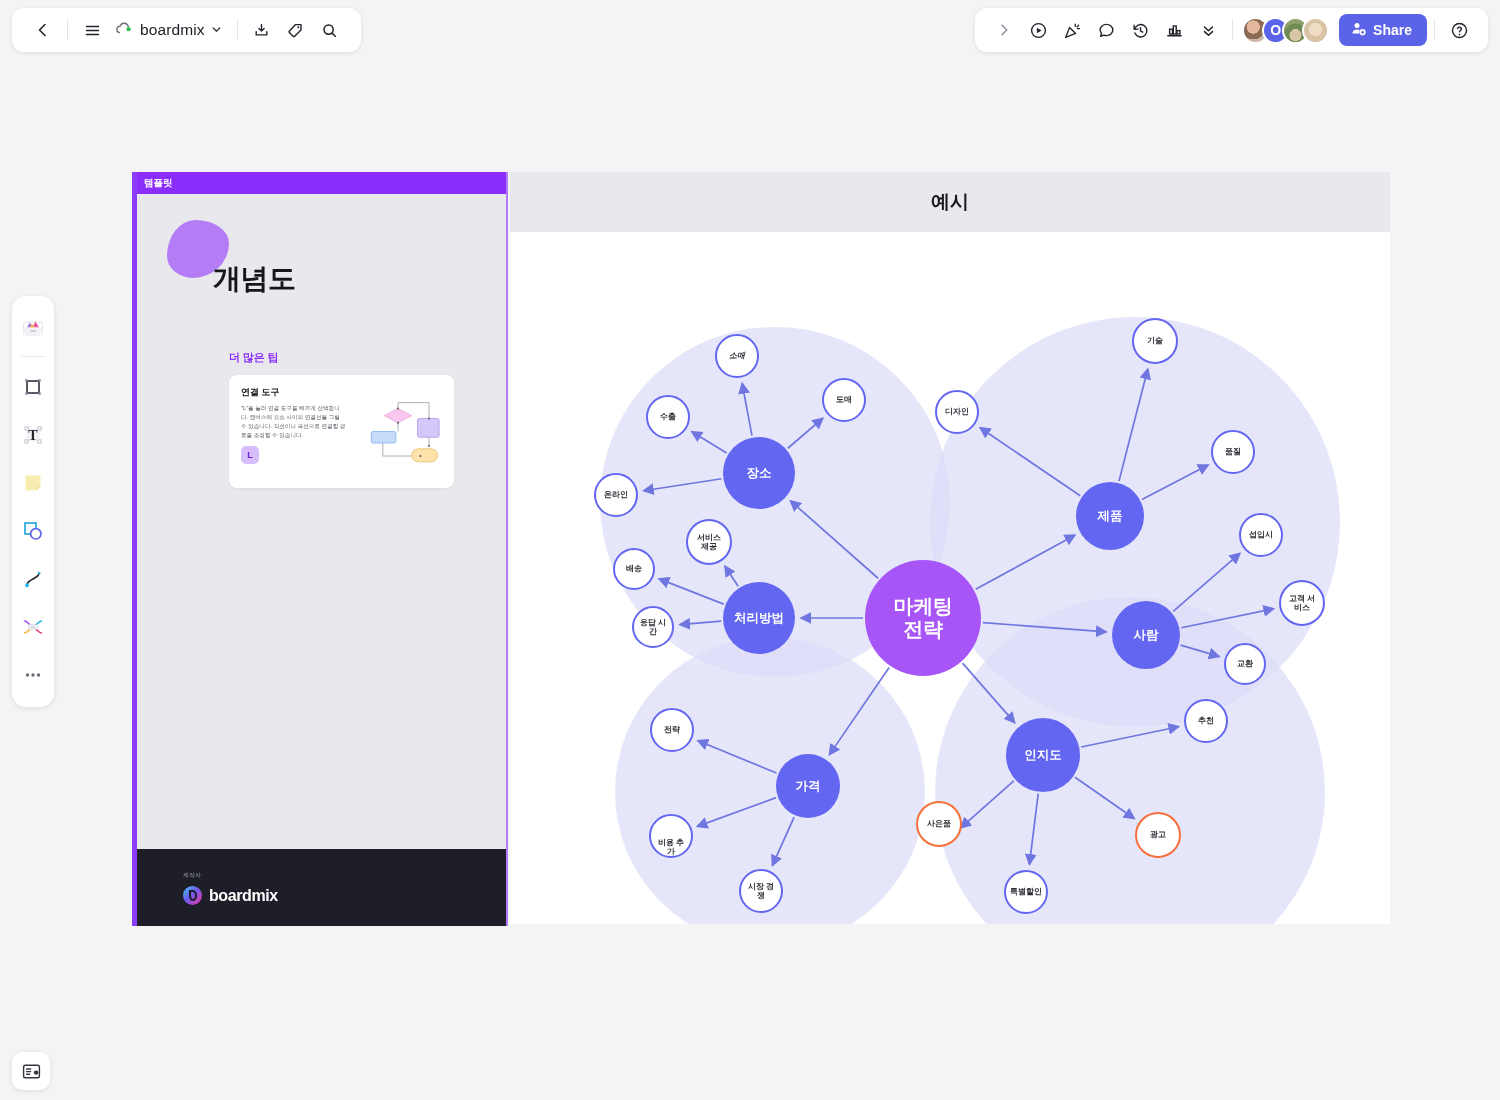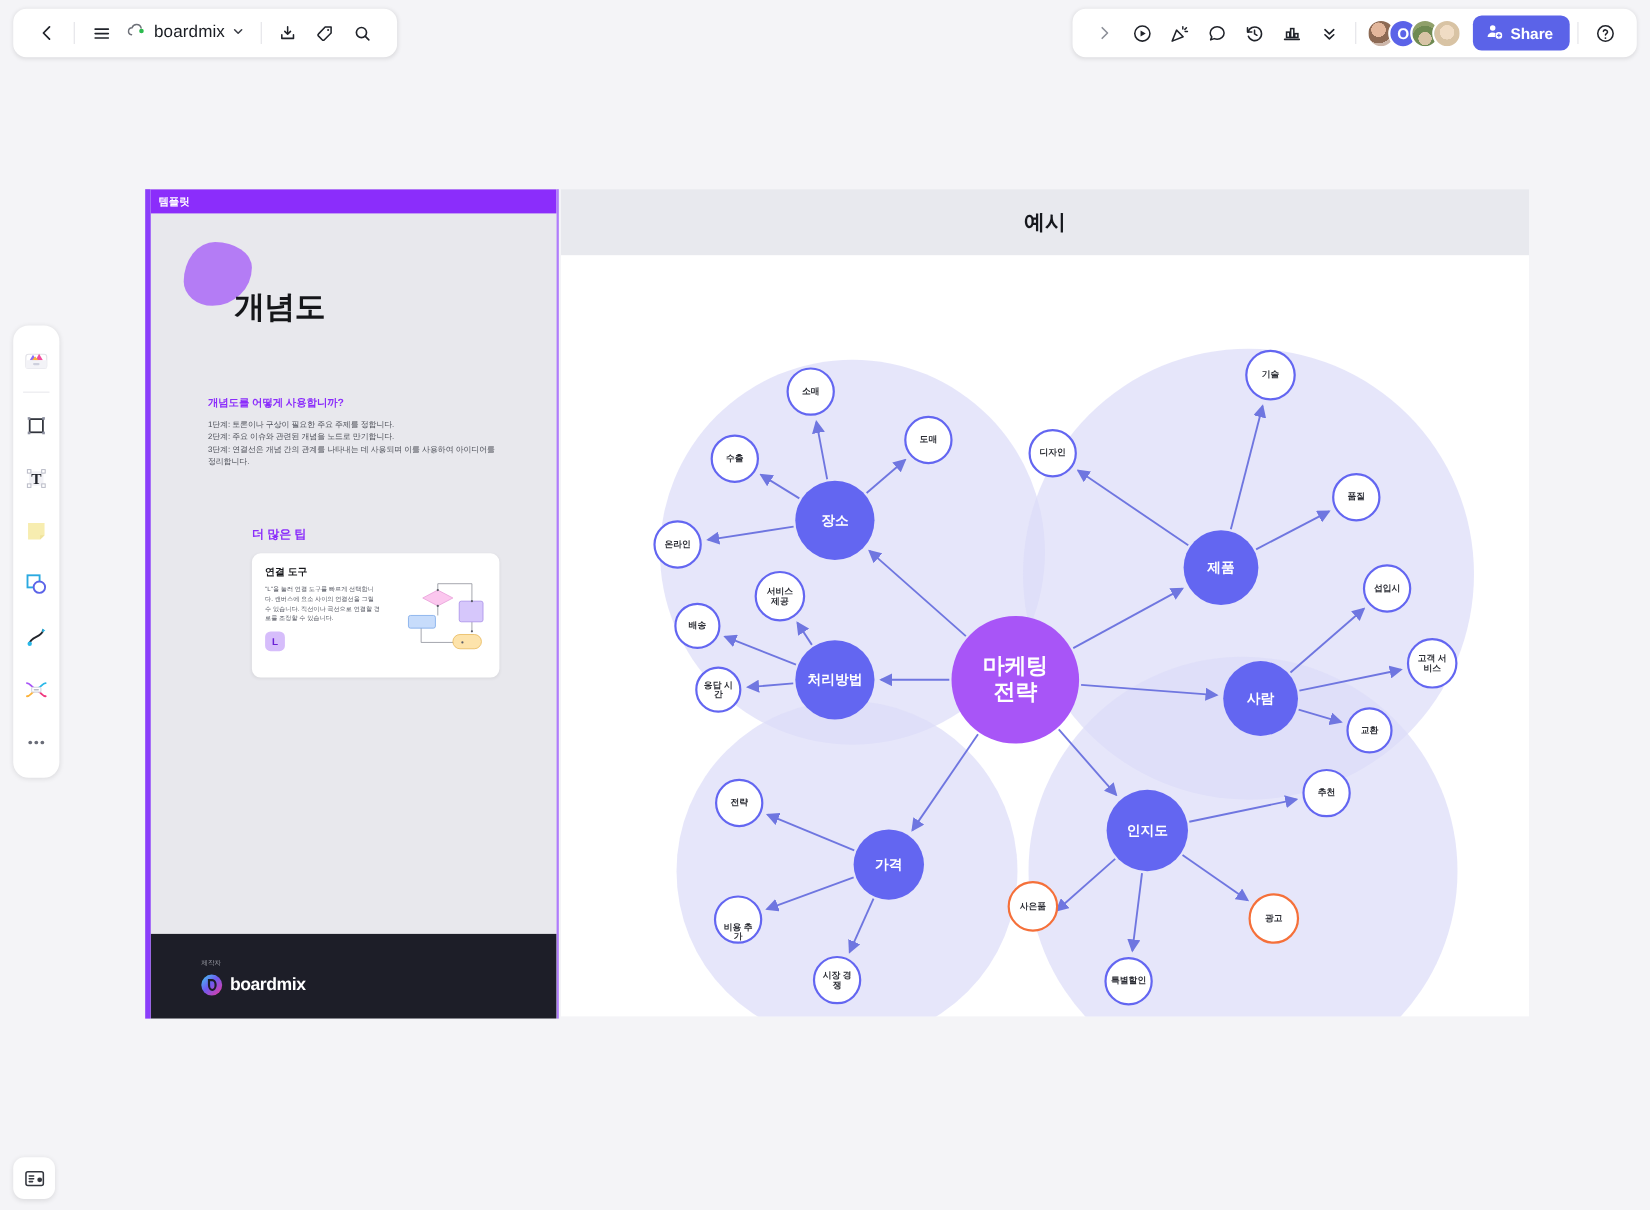--- a/index.html
+++ b/index.html
@@ -389,26 +389,20 @@
 
   <div id="doc-card">
     <div id="doc-purple-bar">
       <span>템플릿</span>
     </div>
     <div id="doc-body">
       <div id="title-blob"></div>
       <div id="doc-title">개념도</div>
 
 
-      <div id="sec2">
-        <div class="sec-h">개념도를 어떻게 사용합니까?</div>
-        <div class="sec-p" style="white-space:pre-line">1단계: 토론이나 구상이 필요한 주요 주제를 정합니다.
-2단계: 주요 이슈와 관련된 개념을 노드로 만기합니다.
-3단계: 연결선은 개념 간의 관계를 나타내는 데 사용되며 이를 사용하여 아이디어를 정리합니다.</div>
-      </div>
 
       <div id="sec3">
         <div class="sec-h">더 많은 팁</div>
         <div id="tip-card">
           <div id="tip-left">
             <div id="tip-title">연결 도구</div>
             <div id="tip-text">"L"을 눌러 연결 도구를 빠르게 선택합니다. 캔버스에 요소 사이의 연결선을 그릴 수 있습니다. 직선이나 곡선으로 연결할 경로를 조정할 수 있습니다.</div>
             <div id="tip-badge">L</div>
           </div>
           <div id="tip-right">
@@ -484,21 +478,21 @@
             <line x1="503.7891340628752" y1="548.8403814059182" x2="450.72090031222103" y2="595.7853574161122"></line>
             <line x1="528.1974171342068" y1="561.703167800804" x2="519.4480082113387" y2="632.2131102968586"></line>
             <line x1="565.015302869634" y1="545.2715150397454" x2="624.1937491482208" y2="586.4391298422406"></line>
             <line x1="266.56094465185964" y1="541.054506621354" x2="187.89098675729204" y2="508.66099454712025"></line>
             <line x1="266.0606591900769" y1="565.6566937262493" x2="187.30298654934845" y2="594.4003698725006"></line>
             <line x1="284.10907361342356" y1="585.0329206508623" x2="262.4395864360041" y2="633.4434771110546"></line>
           </g>
       </svg>
       <div id="node-layer">
           <div class="node node-leaf" style="left: 227px; top: 124px; width: 44px; height: 44px;">
-            <span style="white-space: pre-line;">소매</span>
+            <span style="white-space: pre-line; font-style: italic;">소매</span>
           </div>
           <div class="node node-leaf" style="left: 334px; top: 168px; width: 44px; height: 44px;">
             <span style="white-space: pre-line;">도매</span>
           </div>
           <div class="node node-leaf" style="left: 158px; top: 185px; width: 44px; height: 44px;">
             <span style="white-space: pre-line;">수출</span>
           </div>
           <div class="node node-leaf" style="left: 106px; top: 263px; width: 44px; height: 44px;">
             <span style="white-space: pre-line;">온라인</span>
           </div>

